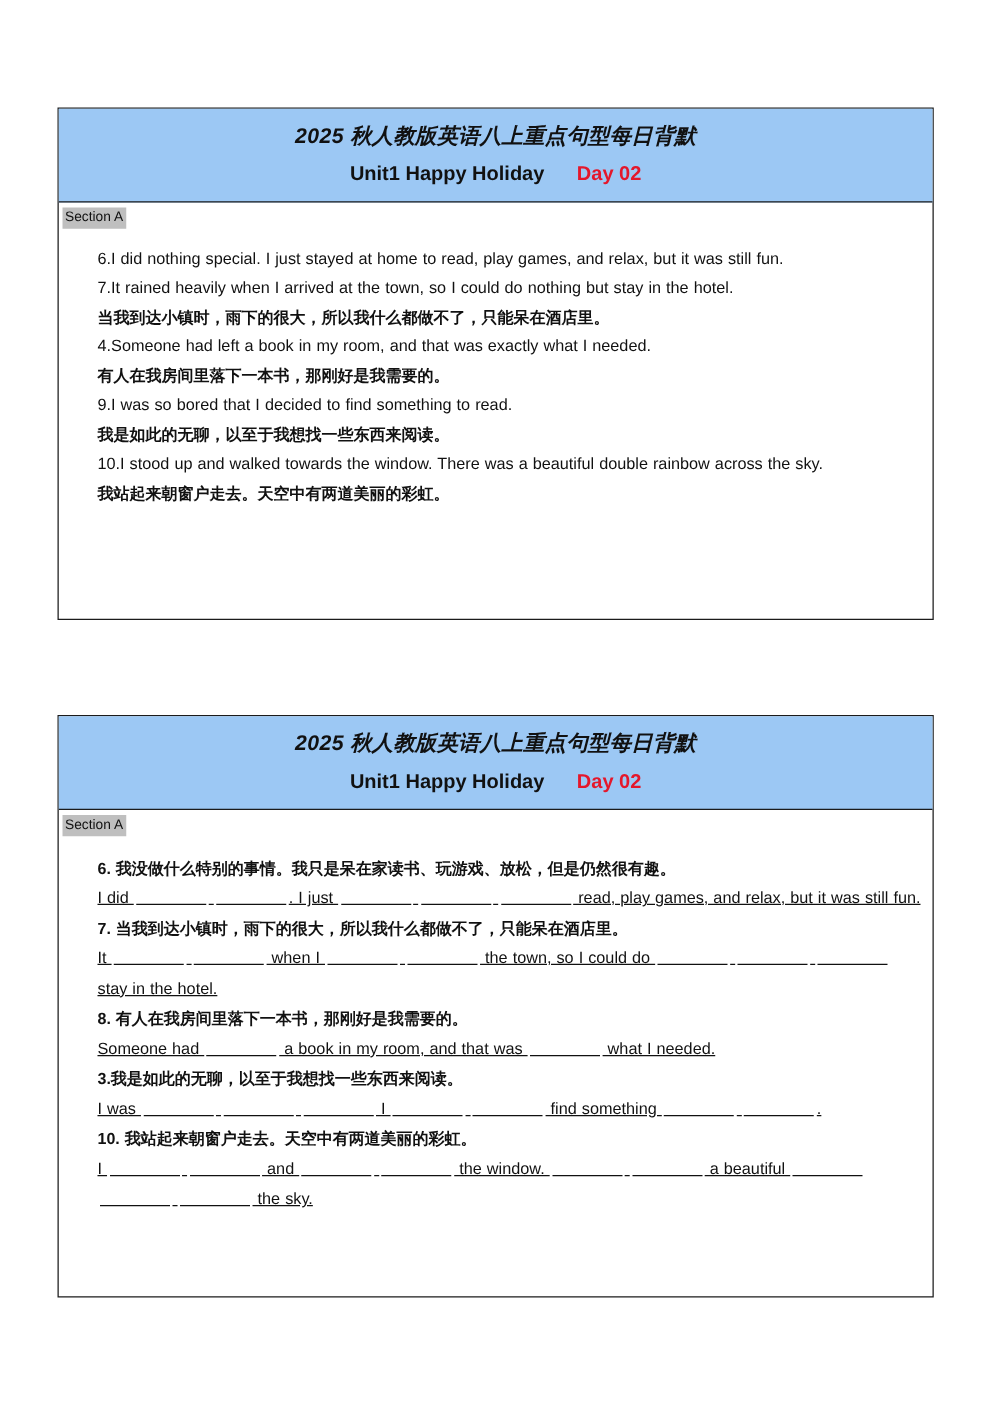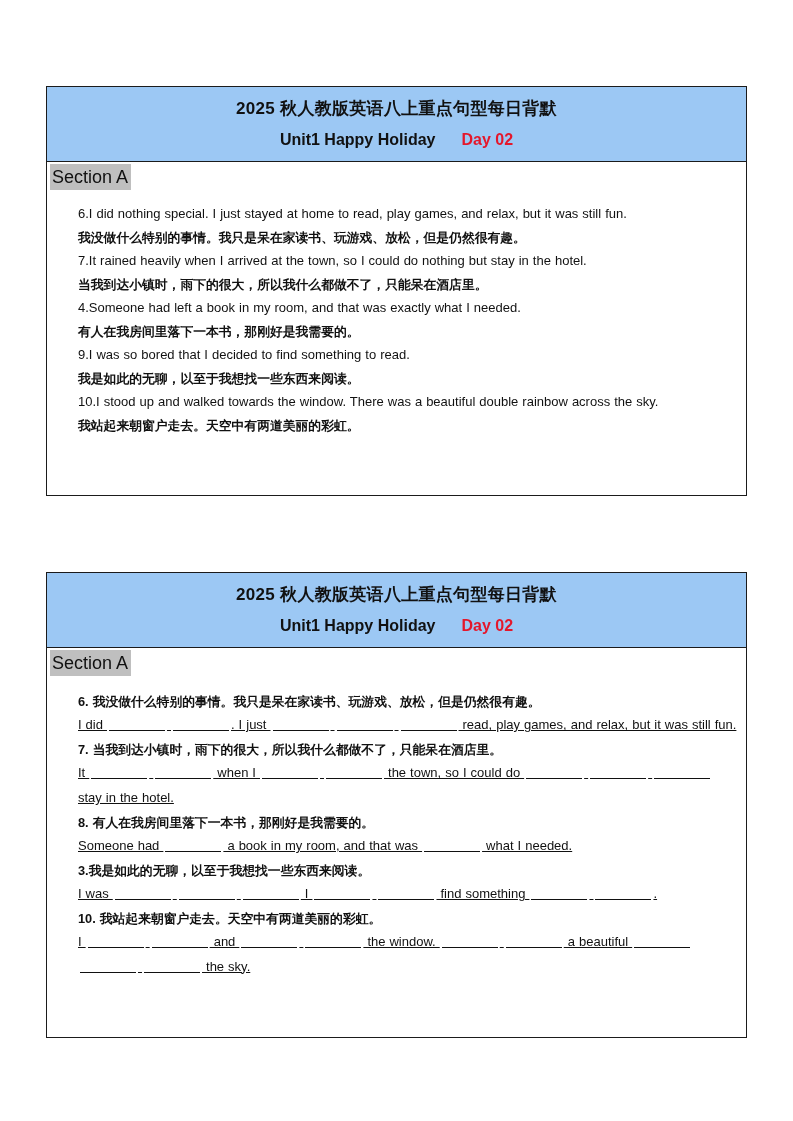--- a/index.html
+++ b/index.html
@@ -40,40 +40,41 @@
     border-bottom: 1px solid #1b1b1b;
     padding: 9px 0 10px 0;
     text-align: center;
   }
   .banner-title {
     font-size: 17px;
     font-weight: bold;
     letter-spacing: .3px;
     line-height: 1.5;
     color: #111;
+    font-style: italic;
   }
   .banner-sub {
     margin-top: 7px;
     font-size: 16px;
     font-weight: bold;
     line-height: 1.4;
     color: #111;
     white-space: nowrap;
   }
   .banner-sub .unit { color: #111; }
   .banner-sub .day  { color: #e4172b; margin-left: 26px; }
 
   .section-tag-row {
     padding: 2px 0 0 3px;
   }
   .section-tag {
     display: inline-block;
     background: #bfbfbf;
     color: #111;
-    font-size: 18px;
+    font-size: 11px;
     line-height: 1.35;
     padding: 1px 3px 1px 2px;
   }
 
   .body-area {
     padding: 12px 8px 6px 8px;
     margin-left: 23px;
   }
   .body-area.tight { padding-top: 14px; }
 
@@ -118,21 +119,20 @@
         <span class="unit">Unit1 Happy Holiday</span><span class="day">Day 02</span>
       </div>
     </div>
 
     <div class="section-tag-row">
       <span class="section-tag">Section A</span>
     </div>
 
     <div class="body-area">
       <div class="line en">6.I did nothing special. I just stayed at home to read, play games, and relax, but it was still fun.</div>
-      <div class="line cn">我没做什么特别的事情。我只是呆在家读书、玩游戏、放松，但是仍然很有趣。</div>
       <div class="line en">7.It rained heavily when I arrived at the town, so I could do nothing but stay in the hotel.</div>
       <div class="line cn">当我到达小镇时，雨下的很大，所以我什么都做不了，只能呆在酒店里。</div>
       <div class="line en">4.Someone had left a book in my room, and that was exactly what I needed.</div>
       <div class="line cn">有人在我房间里落下一本书，那刚好是我需要的。</div>
       <div class="line en">9.I was so bored that I decided to find something to read.</div>
       <div class="line cn">我是如此的无聊，以至于我想找一些东西来阅读。</div>
       <div class="line en">10.I stood up and walked towards the window. There was a beautiful double rainbow across the sky.</div>
       <div class="line cn">我站起来朝窗户走去。天空中有两道美丽的彩虹。</div>
     </div>
   </div>

